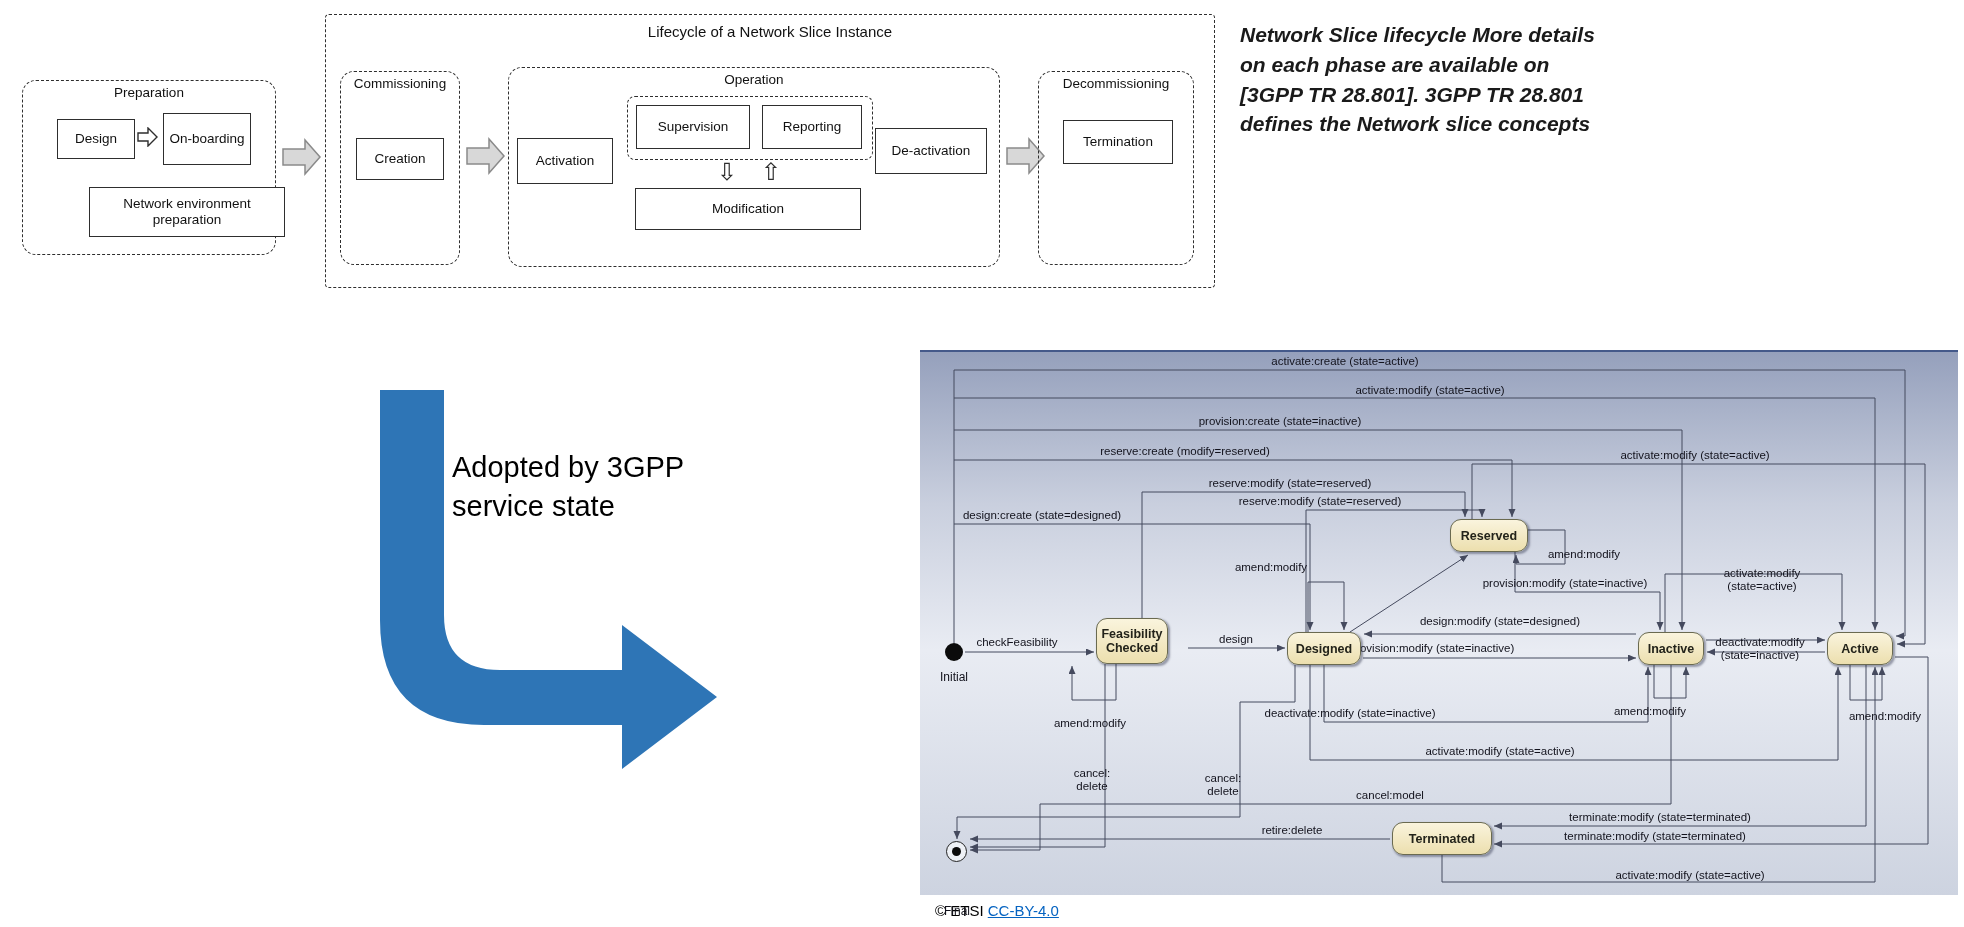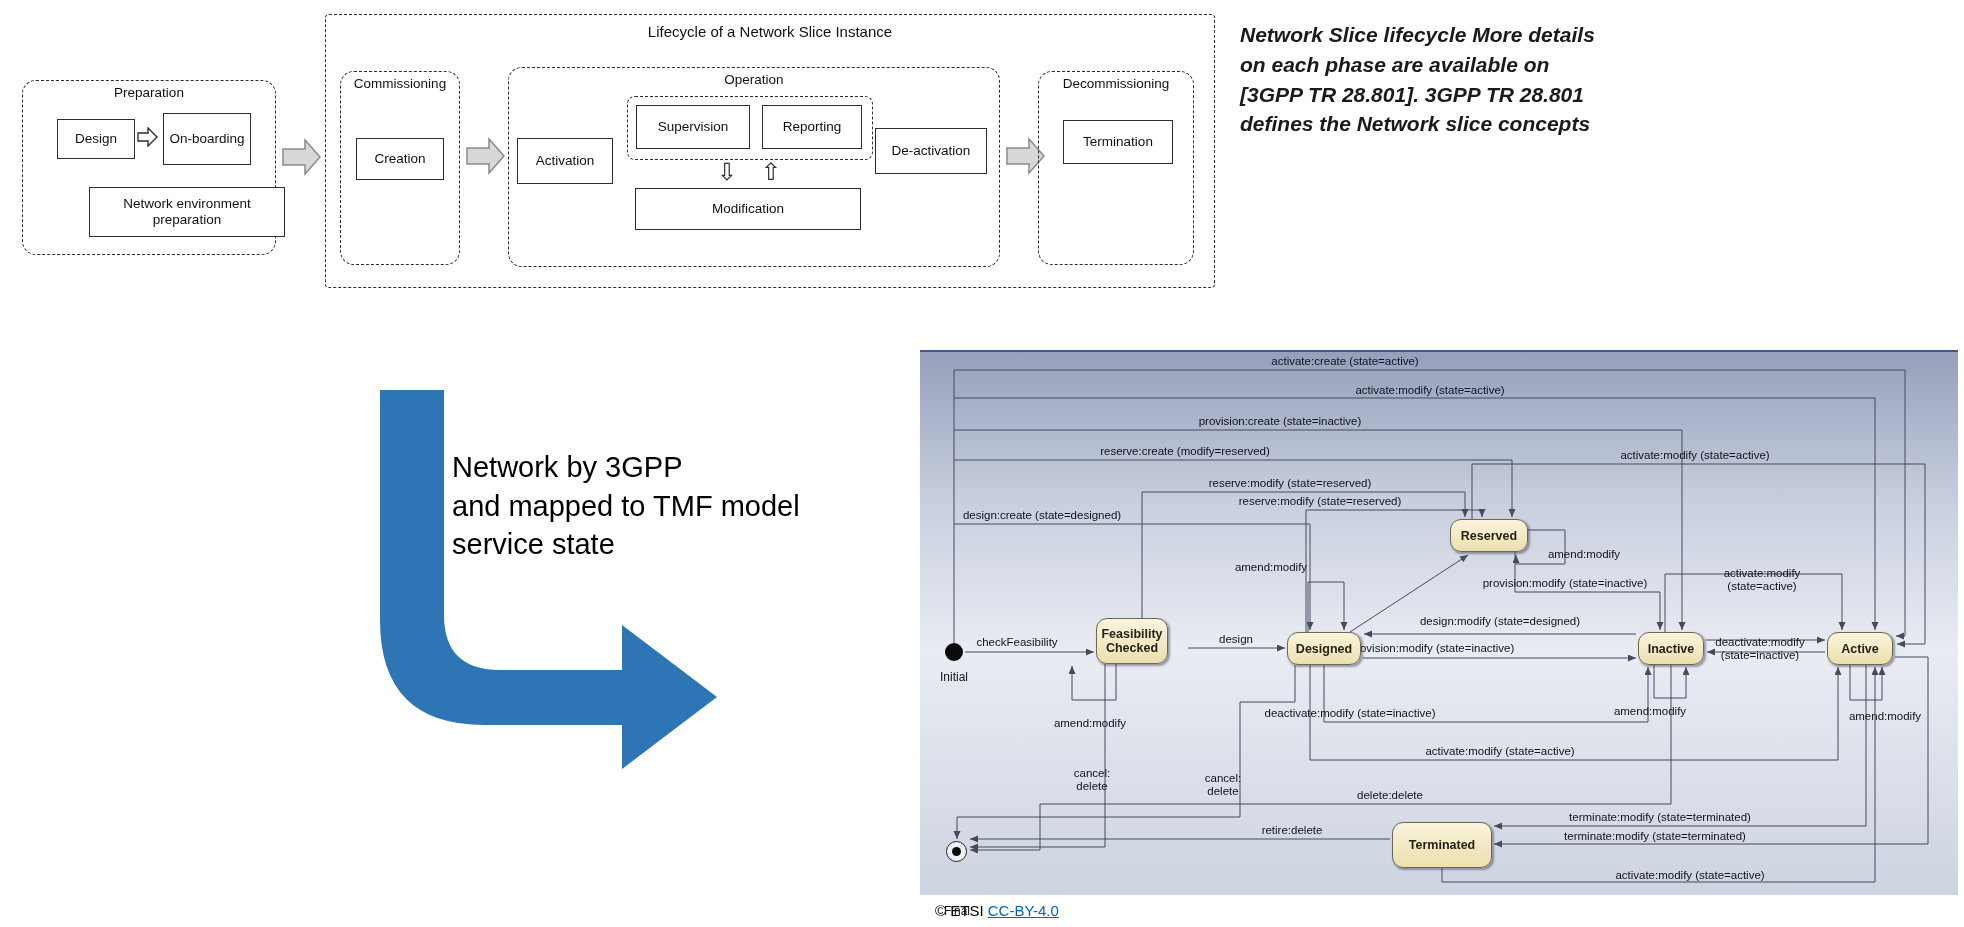--- a/index.html
+++ b/index.html
@@ -112,22 +112,21 @@
     <div>Network Slice lifecycle More details</div>
     <div>on each phase are available on</div>
     <div>[3GPP TR 28.801]. 3GPP TR 28.801</div>
     <div>defines the Network slice concepts</div>
   </div>
 
   <svg class="blue-arrow" width="352" height="400" viewBox="0 0 352 400">
     <path d="M8,0 H72 V225 Q72,280 128,280 H250 V235 L345,307 L250,379 V335 H112 Q8,335 8,230 Z" fill="#2e75b6"></path>
   </svg>
   <div class="caption">
-    <div>Network by 3GPP</div>
-    <div>and mapped to TMF model</div>
+    <div>Adopted by 3GPP</div>
     <div>service state</div>
   </div>
 
   <div class="panel">
 
     <svg class="wires" width="1038" height="543" viewBox="0 0 1038 543">
       <defs>
         <marker id="arw" markerWidth="9" markerHeight="8" refX="8" refY="3.5" orient="auto" markerUnits="userSpaceOnUse">
           <path d="M0,0 L8,3.5 L0,7 Z" fill="#454a5e"></path>
         </marker>
@@ -169,21 +168,21 @@
     </svg>
 
     <div class="init-circle"></div>
     <div class="node-label" style="left:34px;top:318px;">Initial</div>
 
     <div class="state" style="left:176px;top:266px;width:72px;height:46px;">Feasibility Checked</div>
     <div class="state" style="left:367px;top:280px;width:74px;height:33px;">Designed</div>
     <div class="state" style="left:530px;top:167px;width:78px;height:33px;">Reserved</div>
     <div class="state" style="left:718px;top:280px;width:66px;height:33px;">Inactive</div>
     <div class="state" style="left:907px;top:280px;width:66px;height:33px;">Active</div>
-    <div class="state" style="left:472px;top:470px;width:100px;height:46px;">Terminated</div>
+    <div class="state" style="left:472px;top:470px;width:100px;height:33px;">Terminated</div>
 
     <div class="final-outer">
       <div class="final-inner"></div>
     </div>
     <div class="node-label" style="left:37px;top:516px;margin-top:36px;">Final</div>
 
     <div class="tlabel" style="left:425px;top:10px;">activate:create (state=active)</div>
     <div class="tlabel" style="left:510px;top:39px;">activate:modify (state=active)</div>
     <div class="tlabel" style="left:360px;top:70px;">provision:create (state=inactive)</div>
     <div class="tlabel" style="left:265px;top:100px;">reserve:create (modify=reserved)</div>
@@ -200,21 +199,21 @@
     <div class="tlabel" style="left:316px;top:288px;">design</div>
     <div class="tlabel" style="left:512px;top:297px;">provision:modify (state=inactive)</div>
     <div class="tlabel wrap" style="left:840px;top:297px;width:112px;">deactivate:modify (state=inactive)</div>
     <div class="tlabel" style="left:170px;top:372px;">amend:modify</div>
     <div class="tlabel" style="left:430px;top:362px;">deactivate:modify (state=inactive)</div>
     <div class="tlabel" style="left:730px;top:360px;">amend:modify</div>
     <div class="tlabel" style="left:965px;top:365px;">amend:modify</div>
     <div class="tlabel" style="left:580px;top:400px;">activate:modify (state=active)</div>
     <div class="tlabel wrap" style="left:172px;top:428px;width:52px;">cancel: delete</div>
     <div class="tlabel wrap" style="left:303px;top:433px;width:52px;">cancel: delete</div>
-    <div class="tlabel" style="left:470px;top:444px;">delete:delete</div>
+    <div class="tlabel" style="left:470px;top:444px;">cancel:model</div>
     <div class="tlabel" style="left:740px;top:466px;">terminate:modify (state=terminated)</div>
     <div class="tlabel" style="left:735px;top:485px;">terminate:modify (state=terminated)</div>
     <div class="tlabel" style="left:372px;top:479px;">retire:delete</div>
     <div class="tlabel" style="left:770px;top:524px;">activate:modify (state=active)</div>
   </div>
 
   <div class="footer">
     <span>© ETSI </span><a href="#">CC-BY-4.0</a>
   </div>
 

